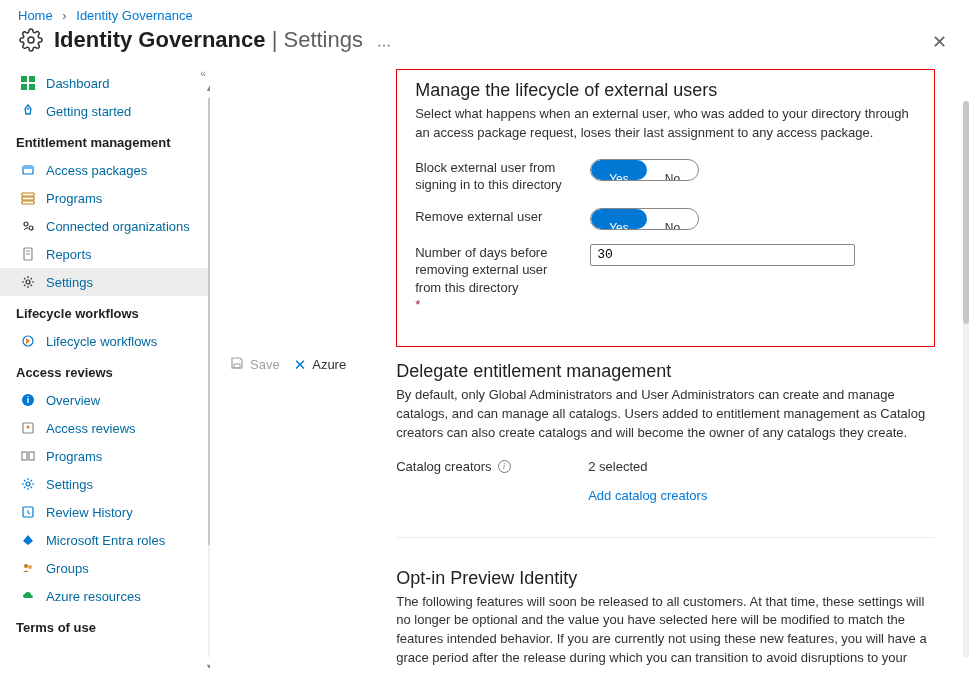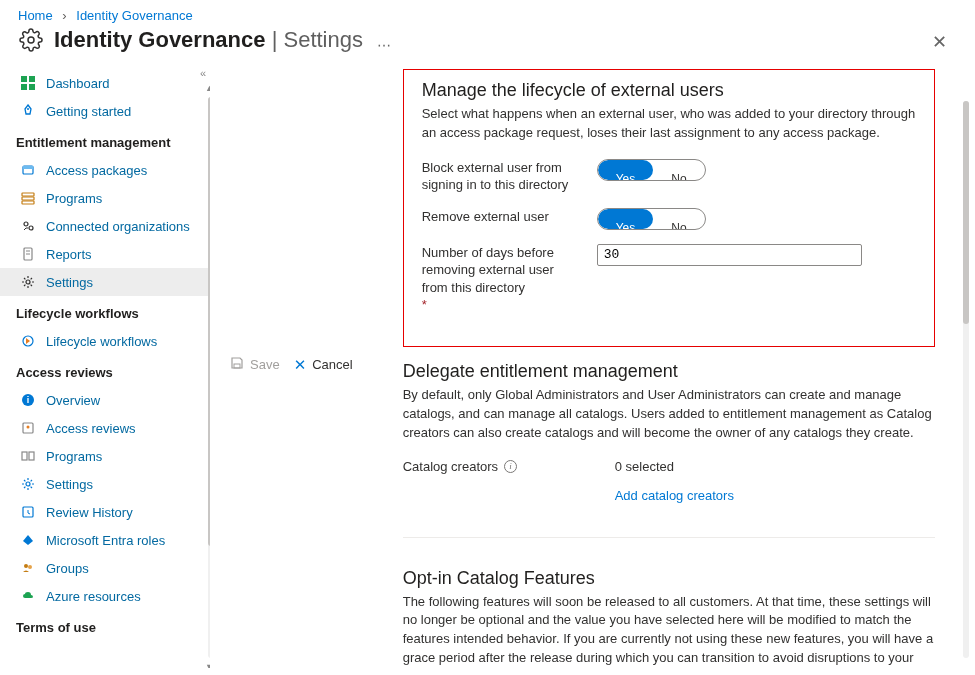--- a/index.html
+++ b/index.html
@@ -251,21 +251,21 @@
       padding: 0 6px;
       font-size: 13px;
       font-family: Liberation Mono, monospace;
     }
     .sec {
       margin-bottom: 34px;
     }
     .field-row {
       display:flex;
       align-items:center;
-      gap:32px;
+      gap:12px;
       margin-bottom: 14px;
     }
     .field-row .flabel {
       width: 180px;
       font-size: 13px;
       display:flex;
       align-items:center;
       gap:6px;
     }
     .info-circle {
@@ -478,21 +478,21 @@
     <div class="toolbar">
       <div class="btn disabled">
         <span><svg width="14" height="14" viewBox="0 0 14 14">
               <path d="M2 2 h8 l2 2 v8 h-10 Z" fill="none" stroke="#a19f9d" stroke-width="1.2"></path>
               <rect x="4" y="8" width="6" height="4" fill="none" stroke="#a19f9d"></rect>
             </svg></span>
         <span>Save</span>
       </div>
       <div class="btn cancel">
         <span class="x">✕</span>
-        <span>Cancel</span>
+        <span>Azure</span>
       </div>
     </div>
 
     <div class="content">
       <div class="redbox">
         <div class="sec-title">Manage the lifecycle of external users</div>
         <div class="sec-desc">Select what happens when an external user, who was added to your directory through an access package request, loses their last assignment to any access package.</div>
 
         <div class="form-row">
           <div class="label">Block external user from signing in to this directory</div>
@@ -519,32 +519,32 @@
       </div>
 
       <div class="sec">
         <div class="sec-title">Delegate entitlement management</div>
         <div class="sec-desc">By default, only Global Administrators and User Administrators can create and manage catalogs, and can manage all catalogs. Users added to entitlement management as Catalog creators can also create catalogs and will become the owner of any catalogs they create.</div>
         <div class="field-row">
           <div class="flabel">
             <span>Catalog creators</span>
             <span class="info-circle">i</span>
           </div>
-          <div>0 selected</div>
+          <div>2 selected</div>
         </div>
         <div class="field-row">
           <div class="flabel"></div>
           <div class="link">Add catalog creators</div>
         </div>
       </div>
 
       <hr class="sec-sep">
 
       <div class="sec">
-        <div class="sec-title">Opt-in Catalog Features</div>
+        <div class="sec-title">Opt-in Preview Identity</div>
         <div class="sec-desc">The following features will soon be released to all customers. At that time, these settings will no longer be optional and the value you have selected here will be modified to match the features intended behavior. If you are currently not using these new features, you will have a grace period after the release during which you can transition to avoid disruptions to your workflow.</div>
 
       </div>
     </div>
 
     <div class="right-scroll">
         <div class="right-thumb"></div>
       </div>
   </div>
 </div>

